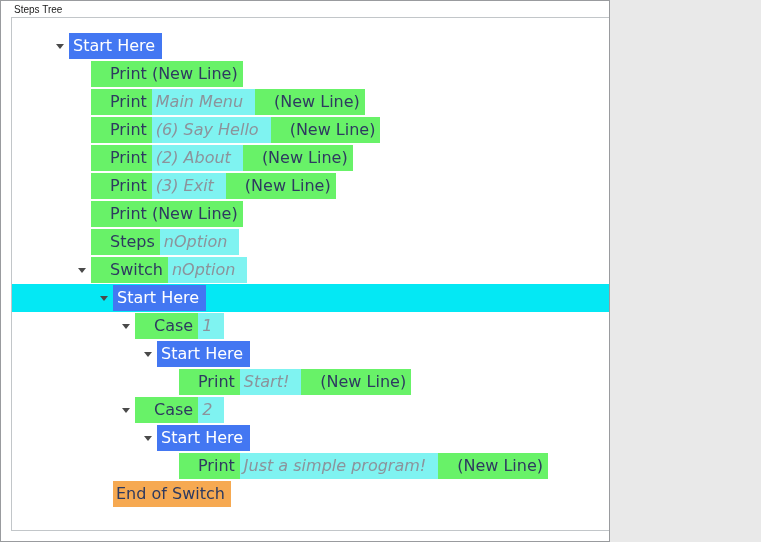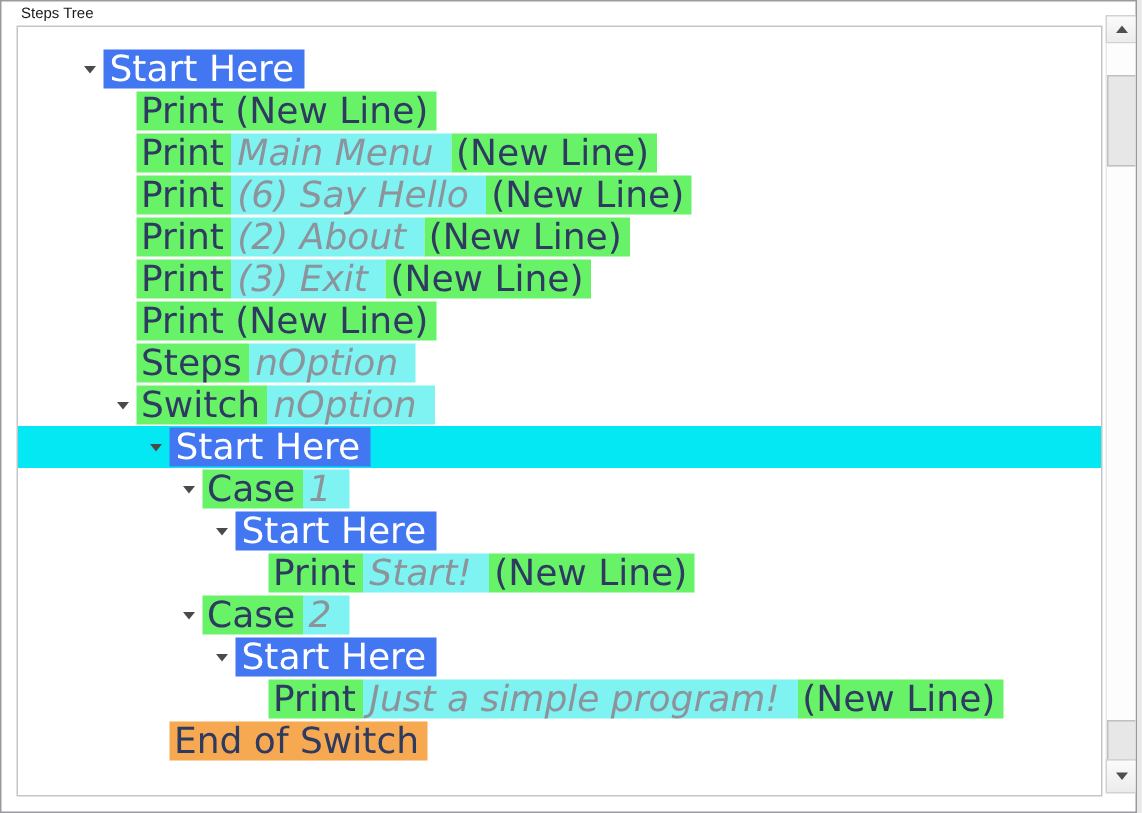--- a/index.html
+++ b/index.html
@@ -1,43 +1,43 @@
 <!DOCTYPE html>
 <html style="--keyword-bg: #68F268; --start-bg: #4377F2; --param-bg: #7FF3F1; --selected-row-bg: #04E8F4; --end-bg: #F6A951; --text: #2E3A60; --param-text: #8C939B; --arrow: #4A4A4A;"><head>
 <meta charset="utf-8">
 <style>
   html,body { margin:0; padding:0; background:#e9e9e9; }
   #window {
-    position:relative; width:758px; height:542px; box-sizing:border-box;
+    position:relative; width:610px; height:542px; box-sizing:border-box;
     background:#ffffff; border:1px solid #999b9e; overflow:hidden;
     font-family:"DejaVu Sans", sans-serif;
   }
   #panel-title {
     position:absolute; left:13px; top:3px;
     font-family:"Liberation Sans", sans-serif; font-size:10px; color:#1b1b1b;
     white-space:nowrap;
   }
   #tree-box {
     position:absolute; left:10px; top:16px; width:724px; height:514px;
     box-sizing:border-box; border:1px solid #c2c6c9; background:#ffffff;
     overflow:hidden;
   }
   #tree-rows { position:relative; padding-top:14px; }
   .tree-row {
     position:relative; height:28px; box-sizing:border-box; padding-top:1px;
-    white-space:nowrap; font-size:24px; color:var(--text);
+    white-space:nowrap; font-size:16px; color:var(--text);
   }
   .tree-row.selected { background:var(--selected-row-bg); }
   .expand-arrow {
     position:absolute; top:12px; width:0; height:0;
     border-left:4px solid transparent; border-right:4px solid transparent;
     border-top:5px solid var(--arrow); 
   }
   .seg { display:inline-block; line-height:26px; vertical-align:top; }
-  .seg-keyword { background:var(--keyword-bg); color:var(--text); padding:0 5px 0 3px; }
+  .seg-keyword { background:var(--keyword-bg); color:var(--text); padding:0 5px 0 19px; }
   .seg-param   { background:var(--param-bg);   color:var(--param-text); padding:0 12px 0 4px;font-style:italic; }
   .seg-start   { background:var(--start-bg);   color:#ffffff; padding:0 7px 0 4px; }
   .seg-end     { background:var(--end-bg);     color:var(--text); padding:0 6px 0 3px; }
   
   #vscrollbar { position:absolute; left:736px; top:9px; width:22px; height:519px; }
   .sb-btn {
     position:absolute; left:0; right:0; box-sizing:border-box;
     background:linear-gradient(#fbfbfb,#ececec); border:1px solid #d2d2d2;
     display:flex; align-items:center; justify-content:center;
   }

